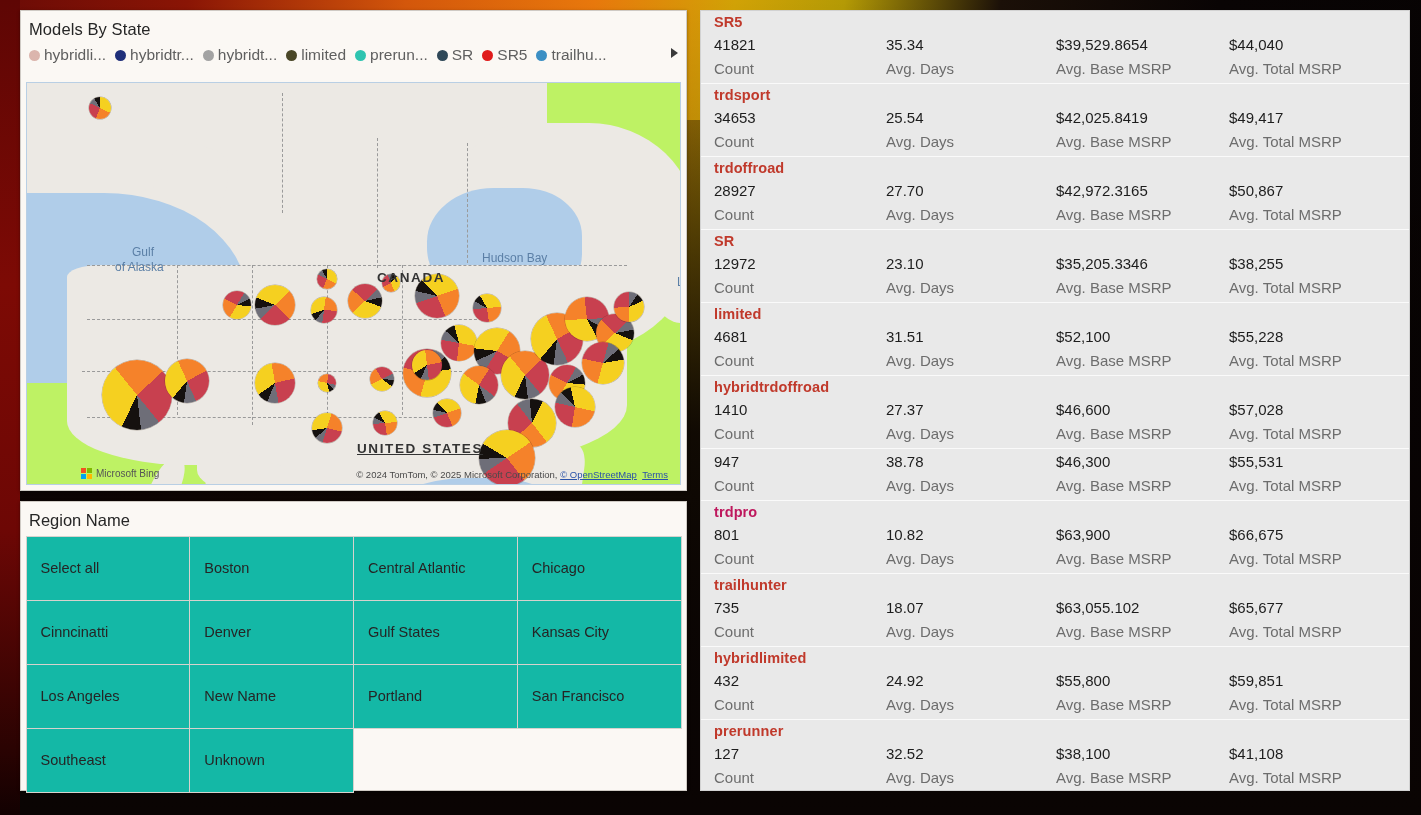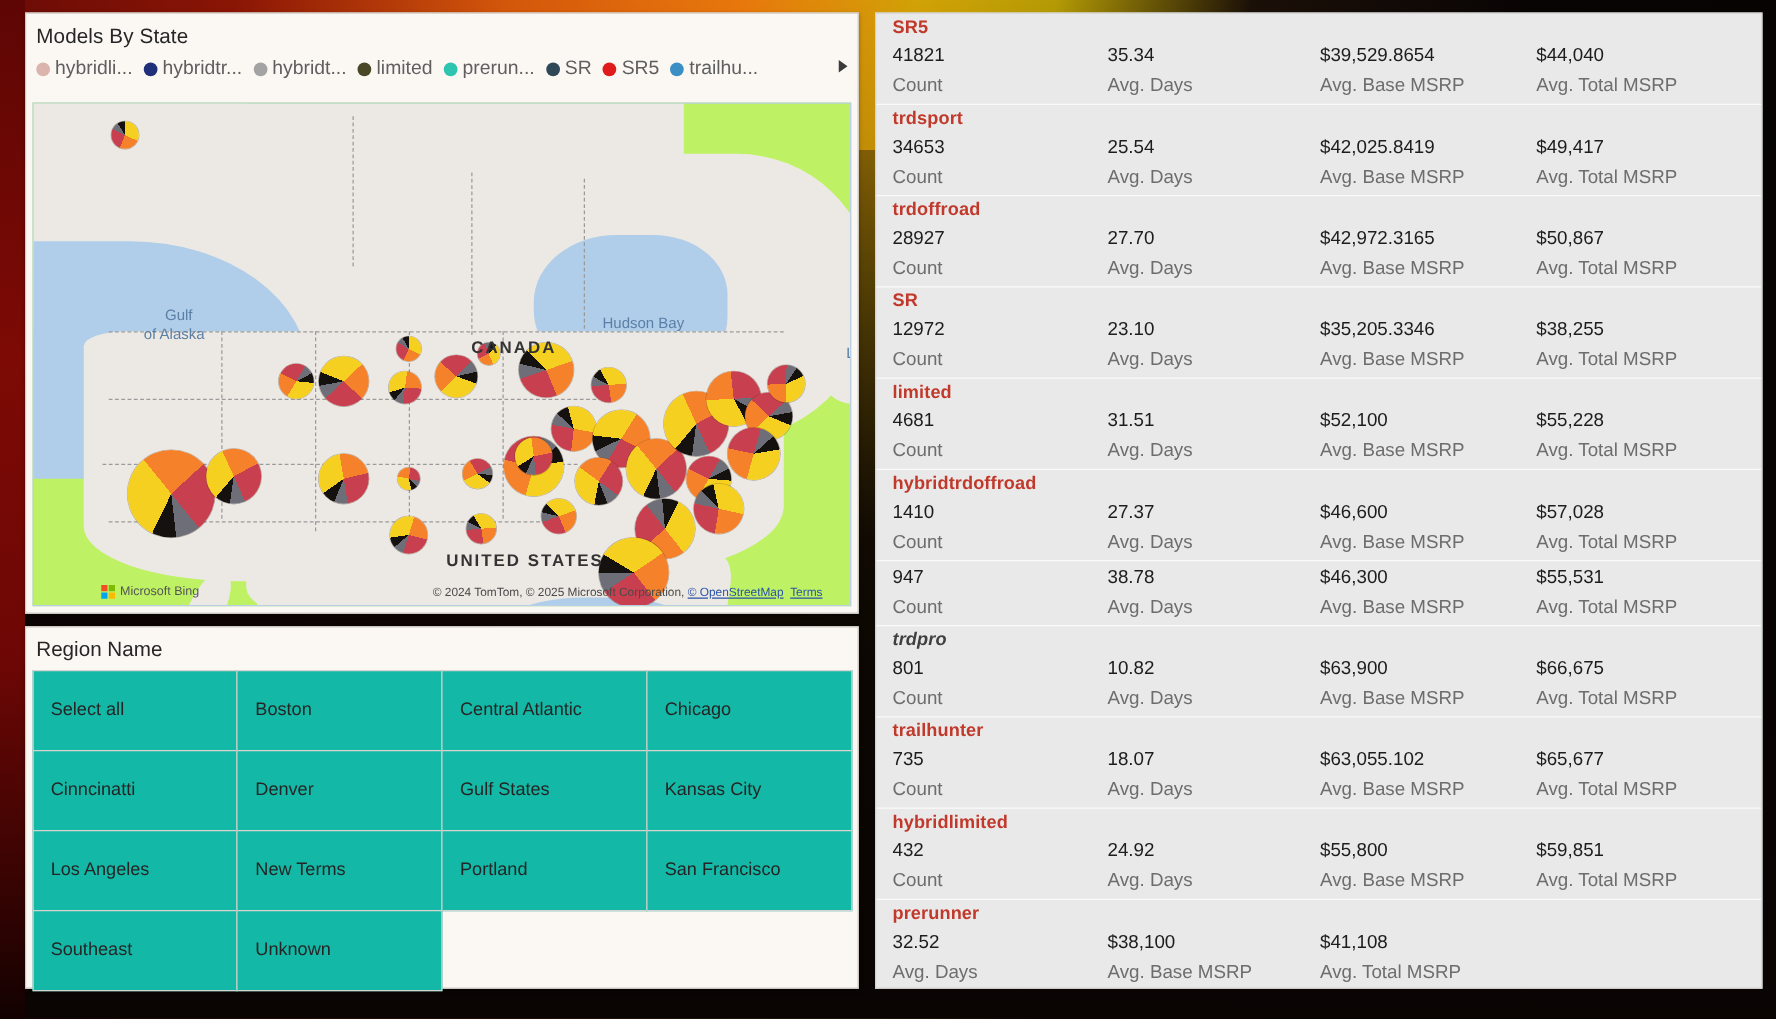--- a/index.html
+++ b/index.html
@@ -96,21 +96,21 @@
   .border { position: absolute; border-top: 1px dashed #9a9a9a; }
   .borderv { position: absolute; border-left: 1px dashed #9a9a9a; }
   .pie { position: absolute; border-radius: 50%; }
   #bing-logo {
     position: absolute; left: 6px; bottom: 5px;
     display: flex; align-items: center; gap: 4px; padding-left: 48px;
   }
   #bing-squares { display: grid; grid-template-columns: 5px 5px; grid-template-rows: 5px 5px; gap: 1px; }
   #bing-text { font-size: 10px; color: #555; }
   #attribution {
-    position: absolute; right: 22px; bottom: 4px;
+    position: absolute; right: 12px; bottom: 4px;
     font-size: 9.5px; color: #4a4a4a; white-space: nowrap;
   }
   #attribution a { color: #2a52a8; text-decoration: underline; }
 
   
   #slicer-panel { left: 20px; top: 501px; width: 667px; height: 290px; }
   #slicer-title { font-size: 16.5px; color: #262626; padding: 9px 0 0 8px; }
   #slicer-grid {
     display: grid; grid-template-columns: repeat(4, 1fr);
     gap: 0px; padding: 6px 5px 5px 5px;
@@ -257,21 +257,21 @@
         <div class="pie" style="left: 346px; top: 328px; height: 24px; width: 24px; background: conic-gradient(from 330deg, rgb(245, 208, 32) 0%, rgb(245, 208, 32) 32%, rgb(245, 130, 42) 32%, rgb(245, 130, 42) 56%, rgb(200, 64, 79) 56%, rgb(200, 64, 79) 82%, rgb(110, 110, 120) 82%, rgb(110, 110, 120) 91%, rgb(21, 17, 15) 91%, rgb(21, 17, 15) 100%); box-shadow: rgba(60, 40, 20, 0.35) 0px 0px 0px 0.5px;"></div>
         <div class="pie" style="left: 285px; top: 330px; height: 30px; width: 30px; background: conic-gradient(from 17deg, rgb(245, 130, 42) 0%, rgb(245, 130, 42) 24%, rgb(200, 64, 79) 24%, rgb(200, 64, 79) 50%, rgb(110, 110, 120) 50%, rgb(110, 110, 120) 59%, rgb(21, 17, 15) 59%, rgb(21, 17, 15) 68%, rgb(245, 208, 32) 68%, rgb(245, 208, 32) 100%); box-shadow: rgba(60, 40, 20, 0.35) 0px 0px 0px 0.5px;"></div>
       </div>
 
     <div id="map-label-layer">
         <div class="maplbl" style="left: 105px; top: 162px;">Gulf</div>
         <div class="maplbl" style="left: 88px; top: 177px;">of Alaska</div>
         <div class="maplbl country" style="left: 350px; top: 187px;">CANADA</div>
         <div class="maplbl" style="left: 455px; top: 168px;">Hudson Bay</div>
         <div class="maplbl" style="left: 650px; top: 192px;">Lab</div>
-        <div class="maplbl country" style="left: 330px; top: 358px;">UNITED STATES</div>
+        <div class="maplbl country" style="left: 330px; top: 358px; text-decoration: underline;">UNITED STATES</div>
       </div>
 
     <div id="bing-logo">
       <div id="bing-squares">
         <div style="background:#f25022"></div>
           <div style="background:#7fba00"></div>
         <div style="background:#00a4ef"></div>
           <div style="background:#ffb900"></div>
       </div>
       <span id="bing-text">Microsoft Bing</span>
@@ -290,21 +290,21 @@
   <div id="slicer-grid">
       <div class="slicer-cell">Select all</div>
       <div class="slicer-cell">Boston</div>
       <div class="slicer-cell">Central Atlantic</div>
       <div class="slicer-cell">Chicago</div>
       <div class="slicer-cell">Cinncinatti</div>
       <div class="slicer-cell">Denver</div>
       <div class="slicer-cell">Gulf States</div>
       <div class="slicer-cell">Kansas City</div>
       <div class="slicer-cell">Los Angeles</div>
-      <div class="slicer-cell">New Terms</div>
+      <div class="slicer-cell">New Name</div>
       <div class="slicer-cell">Portland</div>
       <div class="slicer-cell">San Francisco</div>
       <div class="slicer-cell">Southeast</div>
       <div class="slicer-cell">Unknown</div>
       <div class="slicer-cell empty"></div>
       <div class="slicer-cell empty"></div>
     </div>
 </div>
 
 <div id="table-panel">
@@ -448,21 +448,21 @@
           <div class="mval">$46,300</div>
           <div class="mlbl">Avg. Base MSRP</div>
         </div>
         <div class="mcol">
           <div class="mval">$55,531</div>
           <div class="mlbl">Avg. Total MSRP</div>
         </div>
       </div>
     </div>
     <div class="group">
-      <div class="group-head" style="color: #404040; font-style: italic;">trdpro</div>
+      <div class="group-head" style="color: #be185d;">trdpro</div>
       <div class="group-row">
         <div class="mcol">
           <div class="mval">801</div>
           <div class="mlbl">Count</div>
         </div>
         <div class="mcol">
           <div class="mval">10.82</div>
           <div class="mlbl">Avg. Days</div>
         </div>
         <div class="mcol">
@@ -514,20 +514,24 @@
         <div class="mcol">
           <div class="mval">$59,851</div>
           <div class="mlbl">Avg. Total MSRP</div>
         </div>
       </div>
     </div>
     <div class="group">
       <div class="group-head" style="color: rgb(192, 57, 43);">prerunner</div>
       <div class="group-row">
         <div class="mcol">
+          <div class="mval">127</div>
+          <div class="mlbl">Count</div>
+        </div>
+        <div class="mcol">
           <div class="mval">32.52</div>
           <div class="mlbl">Avg. Days</div>
         </div>
         <div class="mcol">
           <div class="mval">$38,100</div>
           <div class="mlbl">Avg. Base MSRP</div>
         </div>
         <div class="mcol">
           <div class="mval">$41,108</div>
           <div class="mlbl">Avg. Total MSRP</div>

